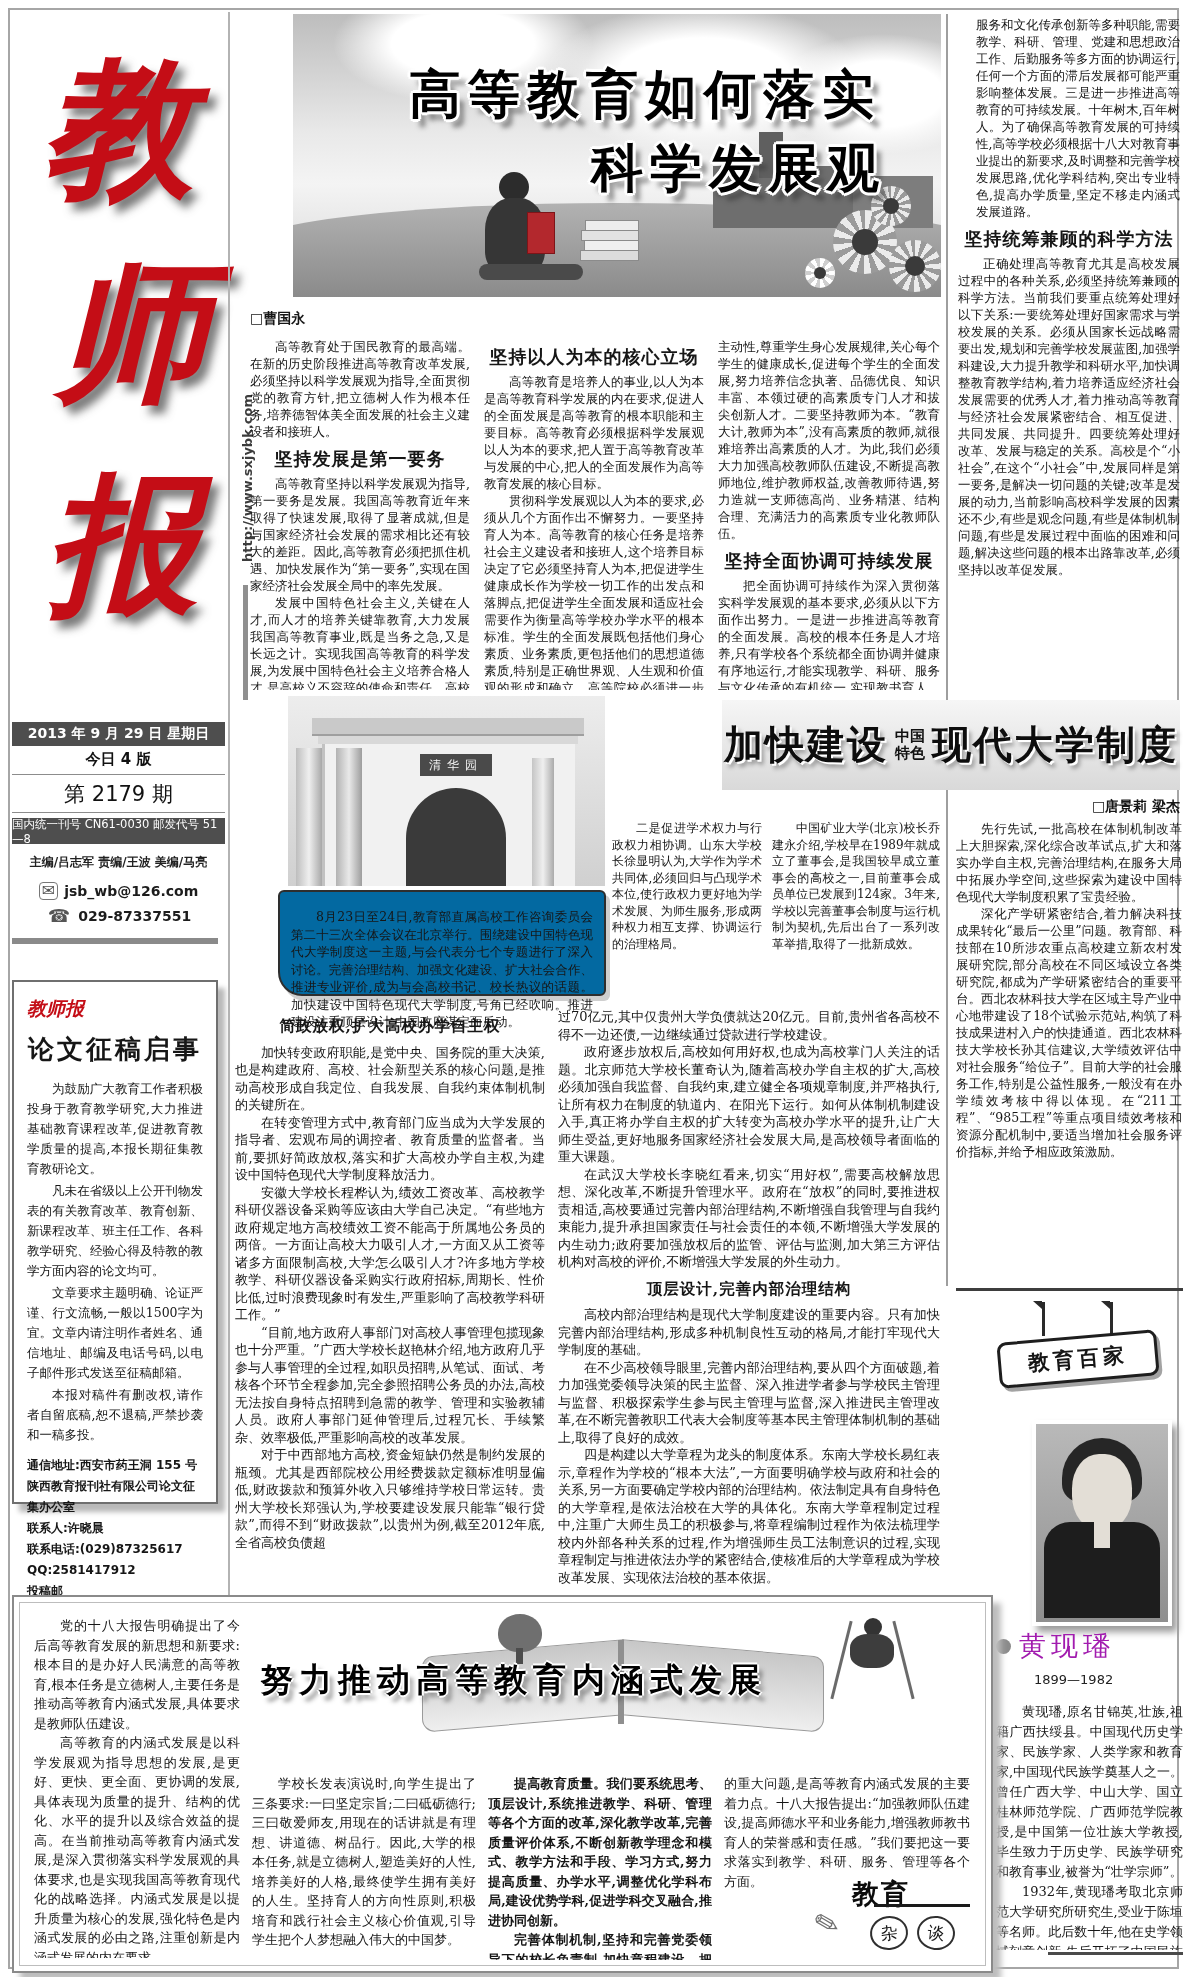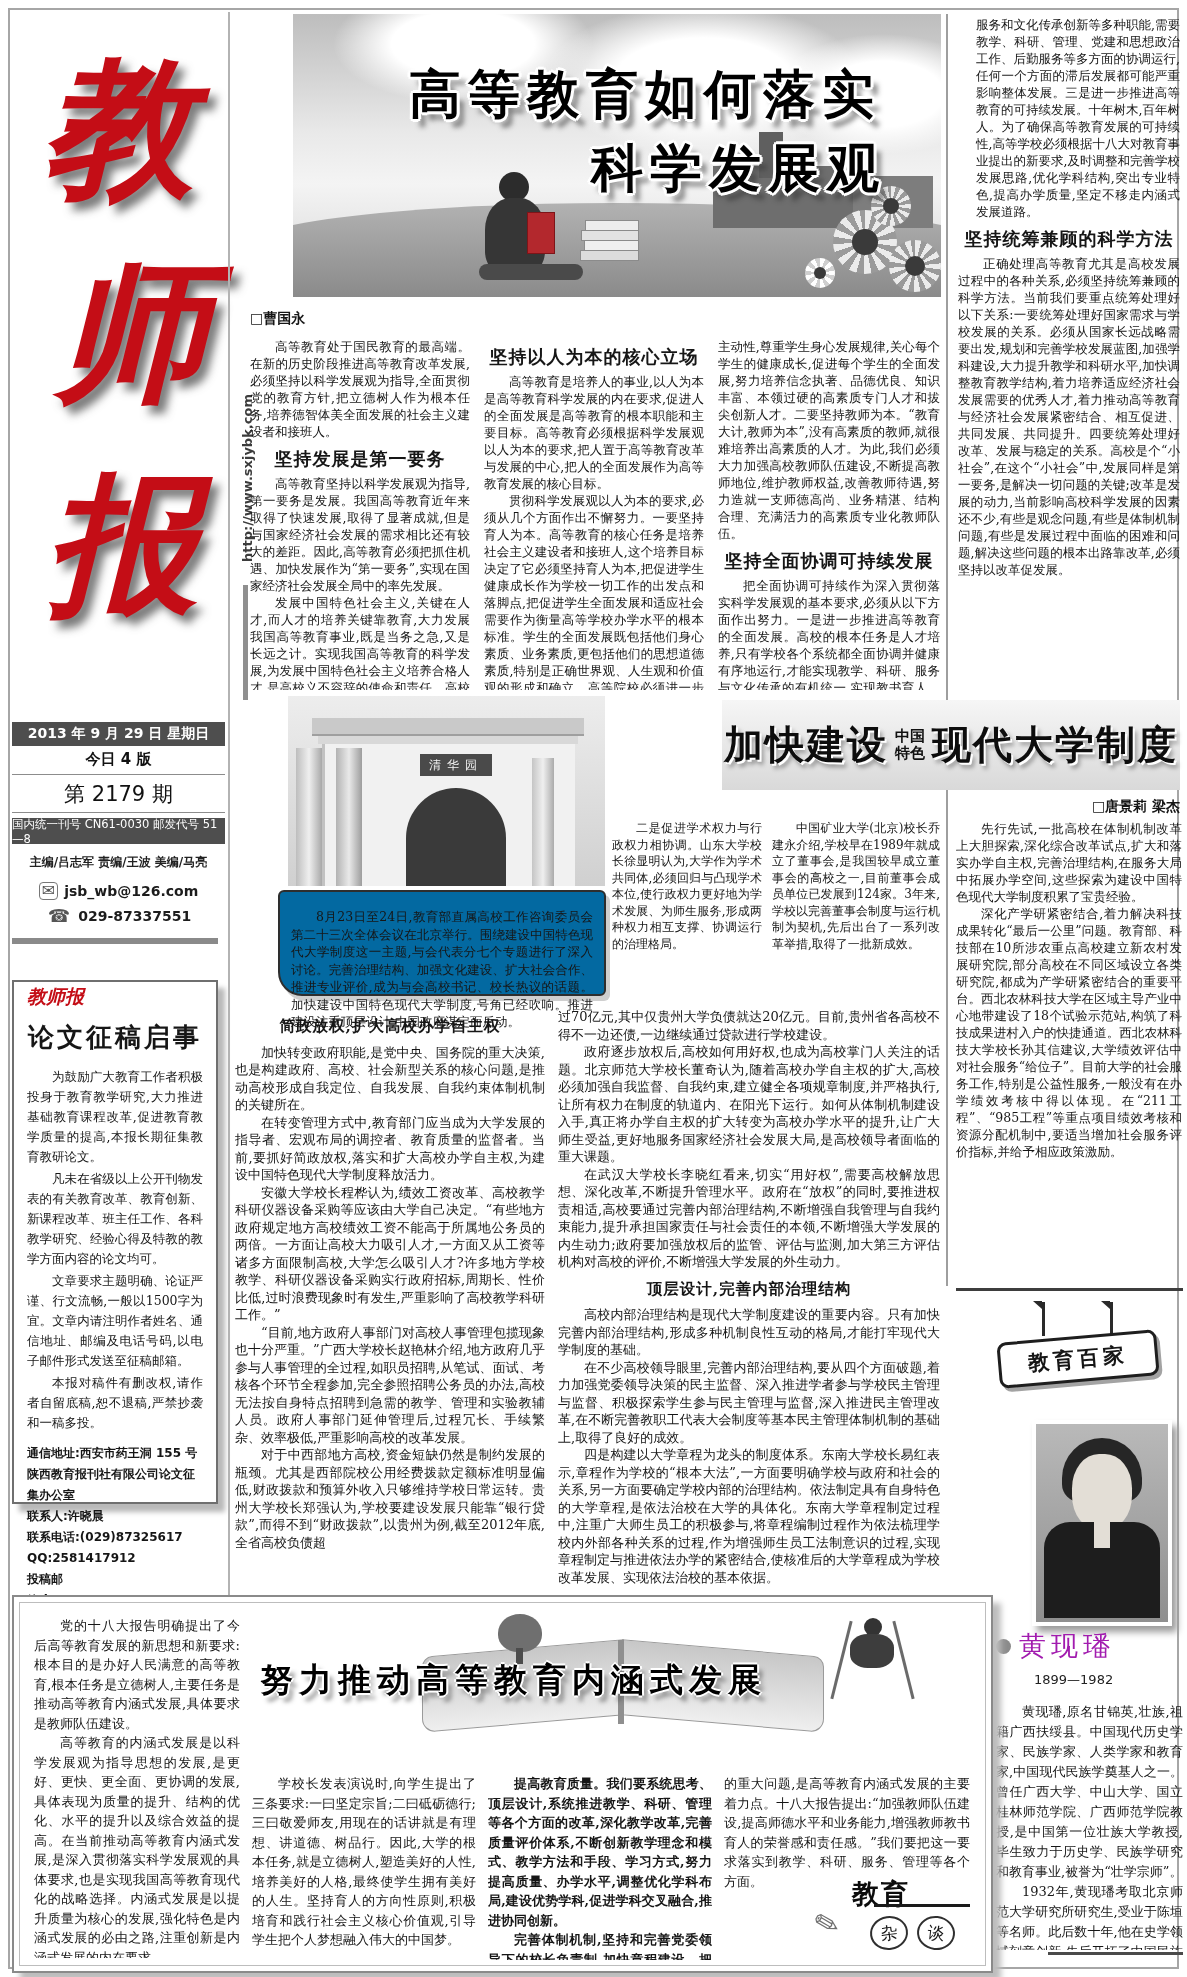--- a/index.html
+++ b/index.html
@@ -18,21 +18,21 @@
            display:flex;align-items:center;justify-content:center;}
   .centerline{position:absolute;text-align:center;font-family:"DejaVu Sans",sans-serif;color:#111;}
   .hline{position:absolute;background:#8c8c8c;height:1px;}
   .staff{position:absolute;font-family:"DejaVu Sans",sans-serif;font-weight:bold;font-size:12px;color:#222;text-align:center;}
   .iconline{position:absolute;font-family:"DejaVu Sans",sans-serif;font-weight:bold;font-size:14px;color:#1c1c1c;
             display:flex;align-items:center;gap:6px;justify-content:center;}
   .iconline .ic{font-size:16px;color:#555;border:1px solid #777;border-radius:4px;padding:0 2px;line-height:16px;}
 
   
   .cfp-box{position:absolute;left:12px;top:980px;width:206px;height:524px;background:#fff;
-           border:2px solid #6f6f6f;box-shadow:7px 8px 5px #b9b9b9;box-sizing:border-box;padding:2px 13px;}
+           border:2px solid #6f6f6f;box-shadow:7px 8px 5px #b9b9b9;box-sizing:border-box;padding:14px 13px;}
   .cfp-logo{font-family:cursive,"DejaVu Serif",serif;font-style:italic;font-weight:bold;color:#c40d16;font-size:19px;}
   .cfp-title{font-size:26px;letter-spacing:3px;font-weight:bold;text-align:center;margin:10px 0 12px;}
   .hand{font-family:cursive,"DejaVu Serif",serif;}
   .cfp-p{font-size:12.5px;line-height:20px;text-align:justify;text-indent:2em;margin:0 0 2px;}
   .cfp-contact{font-family:"DejaVu Sans",sans-serif;font-size:12px;font-weight:bold;line-height:21px;margin-top:10px;}
 
   
   .bodycol{position:absolute;font-size:12.5px;line-height:17px;text-align:justify;overflow:hidden;}
   .bodycol p{margin:0;text-indent:2em;}
   .sh1{font-family:"DejaVu Sans",sans-serif;font-weight:bold;font-size:18px;text-align:center;

